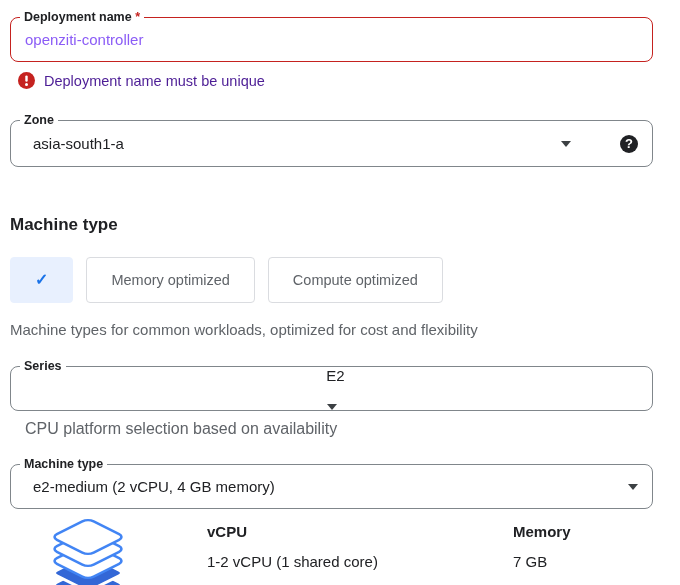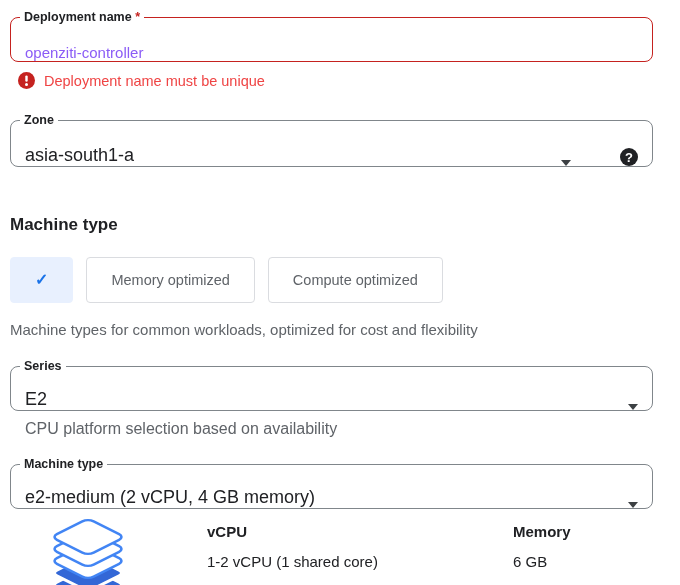--- a/index.html
+++ b/index.html
@@ -6,27 +6,27 @@
   body{
     width:680px;height:585px;overflow:hidden;background:#fff;
     font-family:"Liberation Sans", sans-serif;color:#202124;
   }
   .page{position:relative;width:680px;height:585px;padding-left:10px;box-sizing:border-box;}
 
   
   .field{
     position:relative;width:643px;height:45px;box-sizing:border-box;
     border:1.5px solid #80868b;border-radius:8px;background:#fff;
-    display:flex;align-items:flex-end;padding:0 14px;cursor:pointer;
+    display:flex;align-items:center;padding:0 14px;cursor:pointer;
   }
   .field .float-label{
     position:absolute;top:-9px;left:9px;background:#fff;padding:0 4px;
     font-size:12.5px;font-weight:700;color:#202124;line-height:16px;white-space:nowrap;
   }
-  .field-value{font-size:18px;color:#202124;flex:1;}
+  .field-value{font-size:15px;color:#202124;flex:1;margin-left:8px;}
   .field-error{border-color:#c5221f;}
   .req{color:#c5221f;font-weight:700;}
 
   .caret{
     width:0;height:0;flex:none;
     border-left:5.5px solid transparent;border-right:5.5px solid transparent;
     border-top:6.5px solid #3c4043;
   }
   .help-badge{
     flex:none;width:18px;height:18px;margin-left:21px;border-radius:50%;
@@ -34,38 +34,38 @@
     display:flex;align-items:center;justify-content:center;cursor:pointer;
   }
 
   .deployment-field{margin-top:17px;height:45px;}
   .deployment-field input{
     border:none;outline:none;flex:1;font-family:inherit;font-size:15px;color:#8b5cf6;
     background:transparent;padding:0;
   }
 
   .error-row{margin-top:10px;display:flex;align-items:center;gap:9px;padding-left:8px;}
-  .error-row .msg{font-size:14.5px;color:#ef4444;}
+  .error-row .msg{font-size:14.5px;color:#4c1d95;}
 
   .zone-field{margin-top:31px;height:47px;gap:28px;}
 
   .section-heading{margin-top:48px;font-size:17px;font-weight:700;color:#202124;line-height:20px;}
 
   .tabs{margin-top:22px;display:flex;gap:13px;align-items:stretch;height:46px;}
   .tab{
     display:flex;align-items:center;justify-content:center;gap:10px;
     padding:0 24px;border-radius:4px;font-size:14.5px;cursor:pointer;box-sizing:border-box;
     background:#fff;border:1px solid #dadce0;color:#5f6368;
   }
   .tab.selected{background:#e8f0fe;border:1px solid #e8f0fe;color:#1a73e8;font-weight:700;}
   .tab .check{color:#1a73e8;font-size:16px;font-weight:700;line-height:1;}
 
   .description{margin-top:19px;font-size:15px;color:#5f6368;line-height:16px;}
 
-  .series-field{margin-top:28px;height:45px;}
+  .series-field{margin-top:28px;height:45px;flex-direction:column;}
   .helper-text{margin-top:10px;padding-left:15px;font-size:16px;color:#5f6368;line-height:15px;}
   .machine-field{margin-top:28px;height:45px;}
 
   .spec-row{margin-top:6px;display:flex;align-items:flex-start;}
   .spec-icon{margin-left:35px;width:86px;height:72px;flex:none;}
   .spec-col{padding-top:8px;}
   .spec-col.vcpu{margin-left:76px;width:306px;box-sizing:border-box;}
   .spec-header{font-size:15px;font-weight:700;color:#202124;}
   .spec-value{margin-top:13px;font-size:15px;color:#202124;}
 </style>
@@ -136,17 +136,17 @@
       <rect x="-26" y="-26" width="52" height="52" rx="8" fill="#ffffff" stroke="#4285f4" stroke-width="2.6" vector-effect="non-scaling-stroke" transform="translate(43 34) scale(1 0.5) rotate(45)"></rect>
       <rect x="-26" y="-26" width="52" height="52" rx="8" fill="#ffffff" stroke="#4285f4" stroke-width="2.6" vector-effect="non-scaling-stroke" transform="translate(43 22) scale(1 0.5) rotate(45)"></rect>
     </svg>
 
     <div class="spec-col vcpu">
       <div class="spec-header">vCPU</div>
       <div class="spec-value">1-2 vCPU (1 shared core)</div>
     </div>
     <div class="spec-col">
       <div class="spec-header">Memory</div>
-      <div class="spec-value">6 GB</div>
+      <div class="spec-value">7 GB</div>
     </div>
   </div>
 
 </div>
 
 </body></html>

